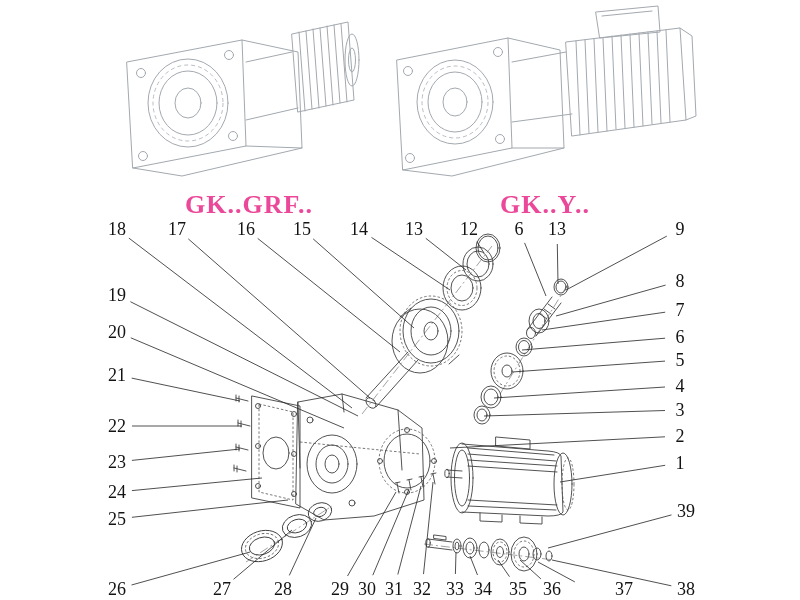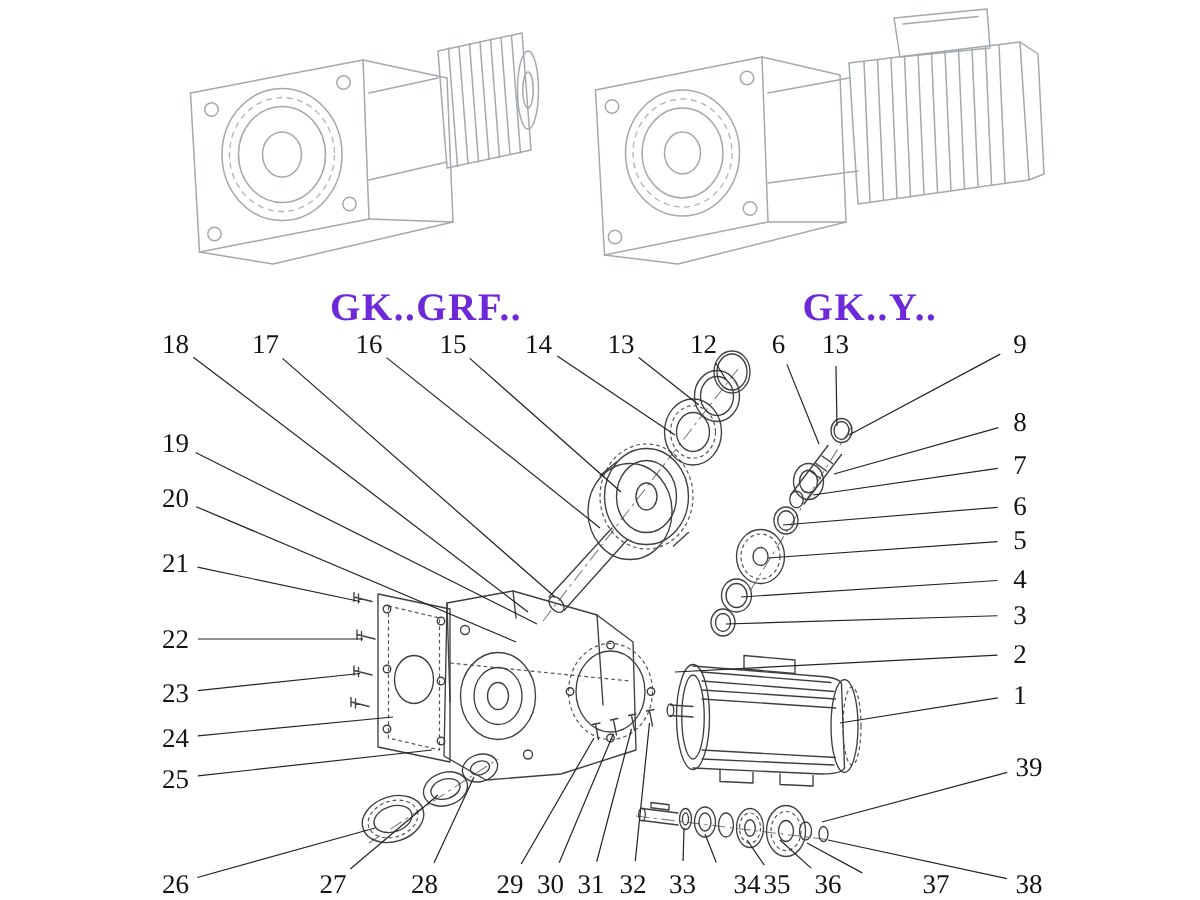--- a/index.html
+++ b/index.html
@@ -34,23 +34,22 @@
     color: #131313;
     white-space: nowrap;
     user-select: none;
   }
   .variant-label {
     position: absolute;
     transform: translate(-50%, -50%);
     font-size: 26px;
     font-weight: 700;
     letter-spacing: 1px;
-    color: #6d28d9;
+    color: #ec4899;
     white-space: nowrap;
-    margin-left: 35px;
   }
 </style>
 </head>
 <body>
 
 <div class="stage">
 
   <svg class="diagram-svg" viewBox="0 0 800 600">
 
     <g>
@@ -297,19 +296,19 @@
       <div class="callout" style="left: 117px; top: 492px;">24</div>
       <div class="callout" style="left: 117px; top: 519px;">25</div>
       <div class="callout" style="left: 117px; top: 589px;">26</div>
       <div class="callout" style="left: 222px; top: 589px;">27</div>
       <div class="callout" style="left: 283px; top: 589px;">28</div>
       <div class="callout" style="left: 340px; top: 589px;">29</div>
       <div class="callout" style="left: 367px; top: 589px;">30</div>
       <div class="callout" style="left: 394px; top: 589px;">31</div>
       <div class="callout" style="left: 422px; top: 589px;">32</div>
       <div class="callout" style="left: 455px; top: 589px;">33</div>
-      <div class="callout" style="left: 483px; top: 589px; margin-left: 15px;">34</div>
+      <div class="callout" style="left: 483px; top: 589px;">34</div>
       <div class="callout" style="left: 518px; top: 589px;">35</div>
       <div class="callout" style="left: 552px; top: 589px;">36</div>
       <div class="callout" style="left: 588px; top: 589px; margin-left: 36px;">37</div>
     </div>
 
 </div>
 
 </body></html>

